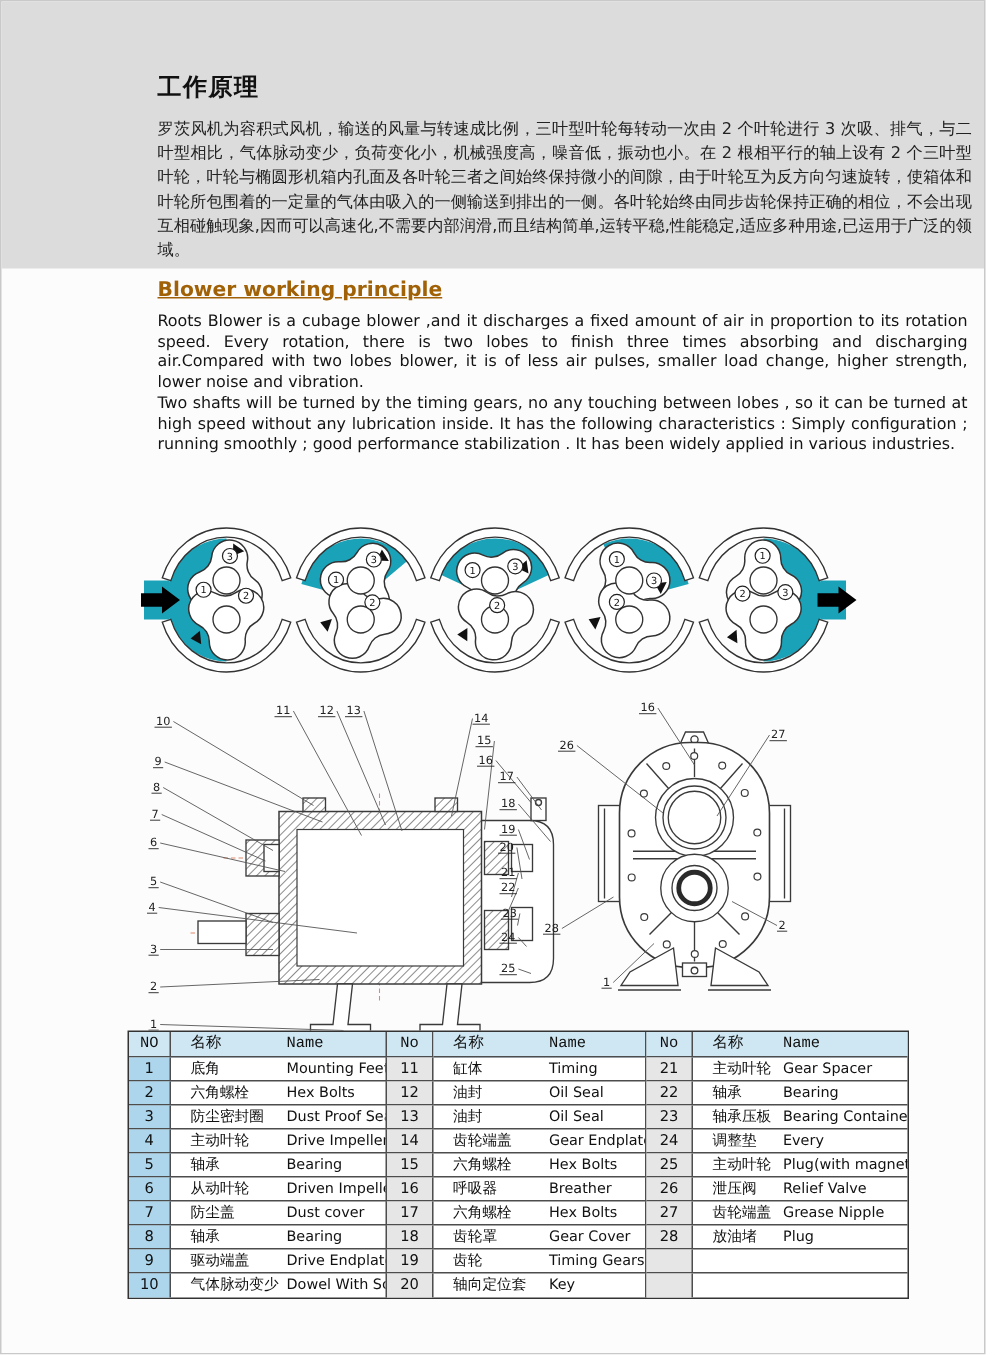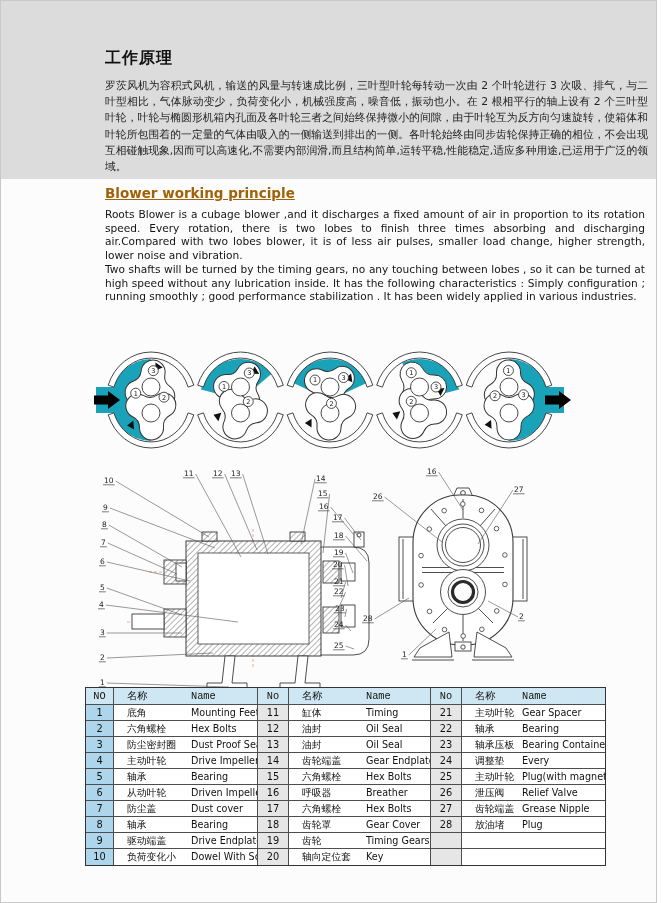--- a/index.html
+++ b/index.html
@@ -515,21 +515,21 @@
         </div>
         <div class="c no3" style="background: rgb(230, 230, 230);"></div>
         <div class="c nm nm3">
           <span class="zh"></span>
           <span class="en"></span>
         </div>
       </div>
       <div class="trow">
         <div class="c no1" style="background: rgb(173, 214, 236);">10</div>
         <div class="c nm nm1">
-          <span class="zh">负荷变化小</span>
+          <span class="zh">气体脉动变少</span>
           <span class="en">Dowel With Screw Inside</span>
         </div>
         <div class="c no2" style="background: rgb(230, 230, 230);">20</div>
         <div class="c nm nm2">
           <span class="zh">轴向定位套</span>
           <span class="en">Key</span>
         </div>
         <div class="c no3" style="background: rgb(230, 230, 230);"></div>
         <div class="c nm nm3">
           <span class="zh"></span>

